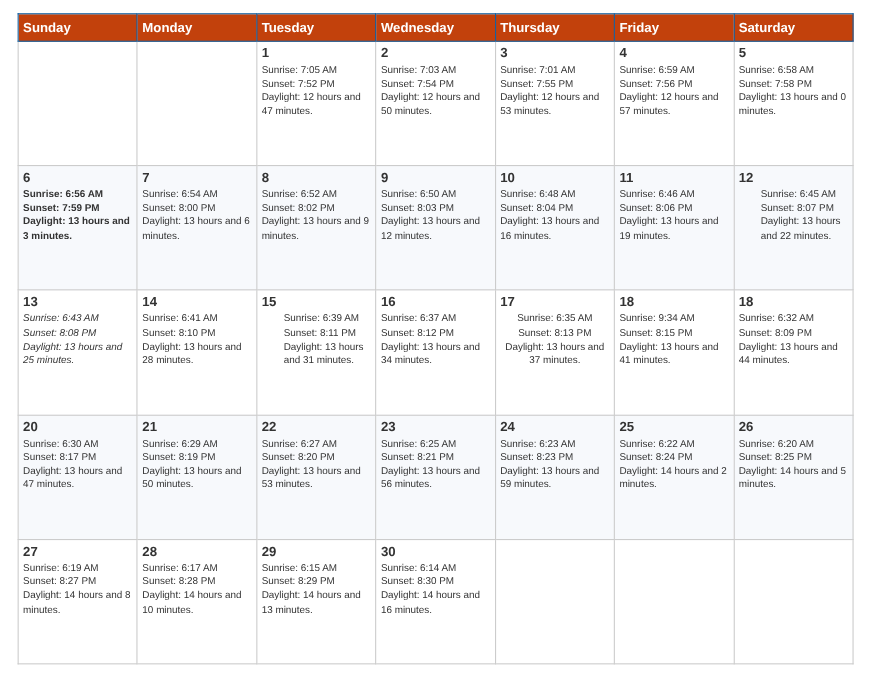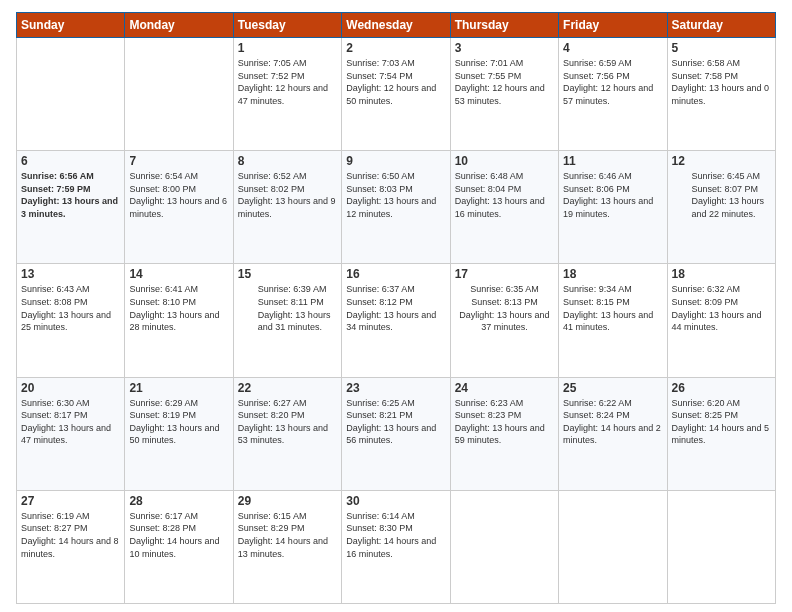--- a/index.html
+++ b/index.html
@@ -178,21 +178,21 @@
           <td>
             <span class="day-num">12</span>
             <div class="cell-info" style="white-space: pre-line; margin-left: 20px;">Sunrise: 6:45 AM
 Sunset: 8:07 PM
 Daylight: 13 hours and 22 minutes.</div>
           </td>
         </tr>
         <tr>
           <td>
             <span class="day-num">13</span>
-            <div class="cell-info" style="white-space: pre-line;">Sunrise: 6:43 AM
+            <div class="cell-info" style="white-space: pre-line; font-style: italic;">Sunrise: 6:43 AM
 Sunset: 8:08 PM
 Daylight: 13 hours and 25 minutes.</div>
           </td>
           <td>
             <span class="day-num">14</span>
             <div class="cell-info" style="white-space: pre-line;">Sunrise: 6:41 AM
 Sunset: 8:10 PM
 Daylight: 13 hours and 28 minutes.</div>
           </td>
           <td>

